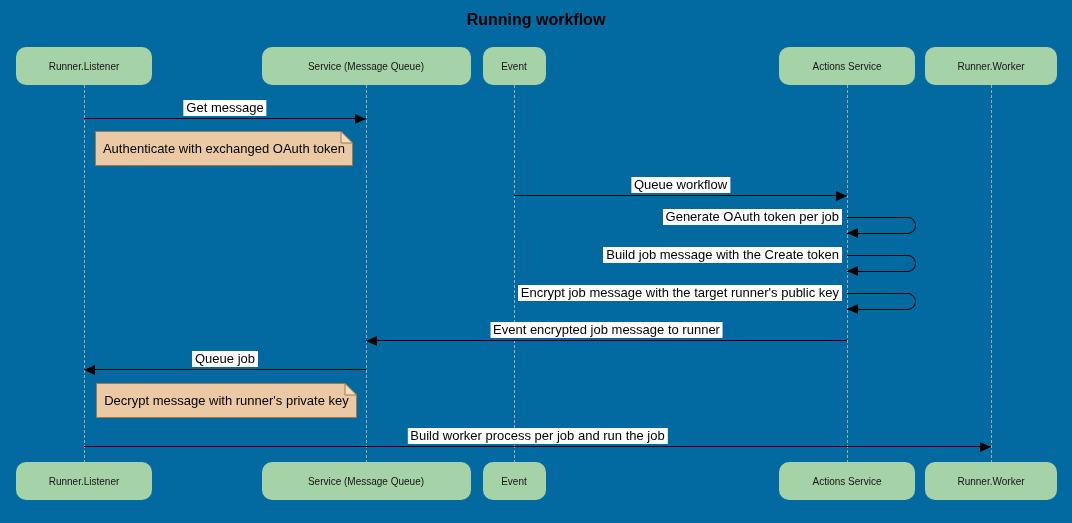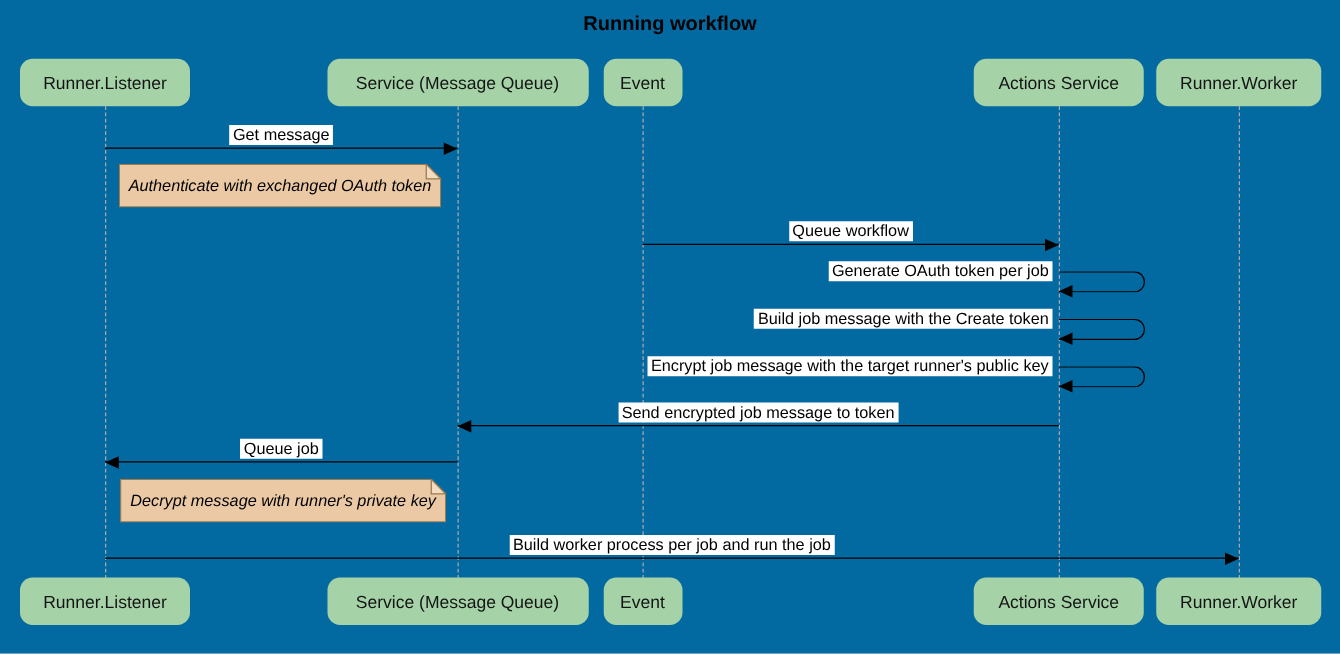--- a/index.html
+++ b/index.html
@@ -7,36 +7,36 @@
     position:relative;width:1072px;height:523px;background:#0369a1;
     font-family:"Liberation Sans",sans-serif;overflow:hidden;
   }
   .title{
     position:absolute;left:0;right:0;top:11px;text-align:center;
     font-weight:bold;font-size:16px;color:#000;
   }
   .participant{
     position:absolute;height:38px;border-radius:10px;
     display:flex;align-items:center;justify-content:center;
-    font-size:14px;color:#141414;white-space:nowrap;
+    font-size:10px;color:#141414;white-space:nowrap;
   }
   .lifeline{position:absolute;width:0;border-left:1.3px dashed #a9a9a9;}
   .msg-line{position:absolute;height:0;border-top:1.3px solid #000;}
   .msg-label{
     position:absolute;font-size:13px;line-height:16px;color:#000;
     white-space:nowrap;background:#fff;padding:0 3px;
   }
   .msg-label.center{transform:translateX(-50%);}
   .arrow-head{position:absolute;width:0;height:0;
     border-top:5px solid transparent;border-bottom:5px solid transparent;}
   .arrow-head.right{border-left:11px solid #000;}
   .arrow-head.left{border-right:11px solid #000;}
   .loop{position:absolute;width:68px;height:15px;
     border:1.3px solid #000;border-left:none;border-radius:0 9px 9px 0;}
-  .note{position:absolute;font-style:italic;}
+  .note{position:absolute;}
   .note svg{position:absolute;left:0;top:0;}
   .note-label{
     position:absolute;left:0;top:0;right:0;bottom:0;
     display:flex;align-items:center;justify-content:center;
     font-size:13px;color:#000;white-space:nowrap;
   }
 </style>
 </head>
 <body>
 
@@ -75,21 +75,21 @@
       <div class="arrow-head left" style="left: 847px; top: 228px;"></div>
       <div class="msg-label" style="right: 230px; top: 209px;">Generate OAuth token per job</div>
       <div class="loop" style="left: 847px; top: 255px; border-color: rgb(0, 0, 0);"></div>
       <div class="arrow-head left" style="left: 847px; top: 266px;"></div>
       <div class="msg-label" style="right: 230px; top: 247px;">Build job message with the Create token</div>
       <div class="loop" style="left: 847px; top: 293px; border-color: rgb(0, 0, 0);"></div>
       <div class="arrow-head left" style="left: 847px; top: 304px;"></div>
       <div class="msg-label" style="right: 230px; top: 285px;">Encrypt job message with the target runner's public key</div>
       <div class="msg-line" style="left: 366px; top: 340px; width: 481px; border-top-color: rgb(0, 0, 0);"></div>
       <div class="arrow-head left" style="left: 366px; top: 336px;"></div>
-      <div class="msg-label center" style="left: 606.5px; top: 322px;">Send encrypted job message to token</div>
+      <div class="msg-label center" style="left: 606.5px; top: 322px;">Event encrypted job message to runner</div>
       <div class="msg-line" style="left: 84px; top: 369px; width: 282px; border-top-color: rgb(0, 0, 0);"></div>
       <div class="arrow-head left" style="left: 84px; top: 365px;"></div>
       <div class="msg-label center" style="left: 225px; top: 351px;">Queue job</div>
       <div class="note" style="left: 96px; top: 383px; width: 261px; height: 35px;">
         <svg width="261" height="35" viewBox="0 0 261 35">
           <path d="M0.5,0.5 L249,0.5 L260.5,12 L260.5,34.5 L0.5,34.5 Z" fill="#ebc9a4" stroke="#9c7a4e"></path>
           <path d="M249,0.5 L249,12 L260.5,12 Z" fill="#f3ddc0" stroke="#9c7a4e"></path>
         </svg>
         <div class="note-label">Decrypt message with runner's private key</div>
       </div>

